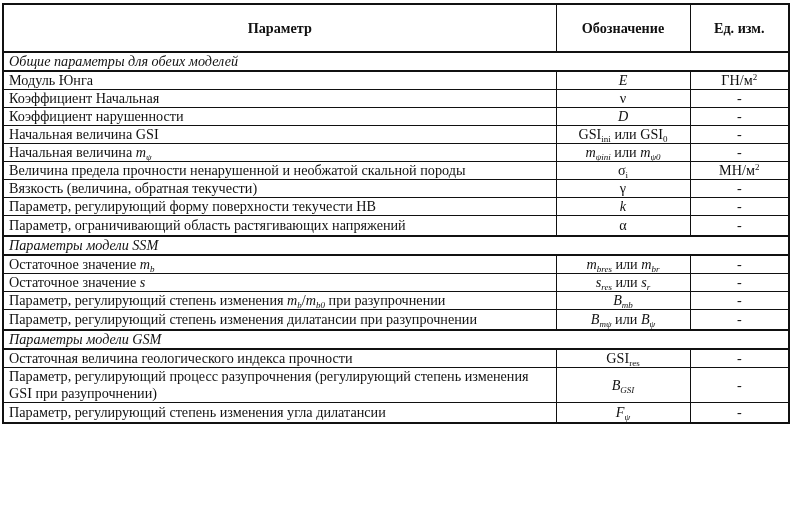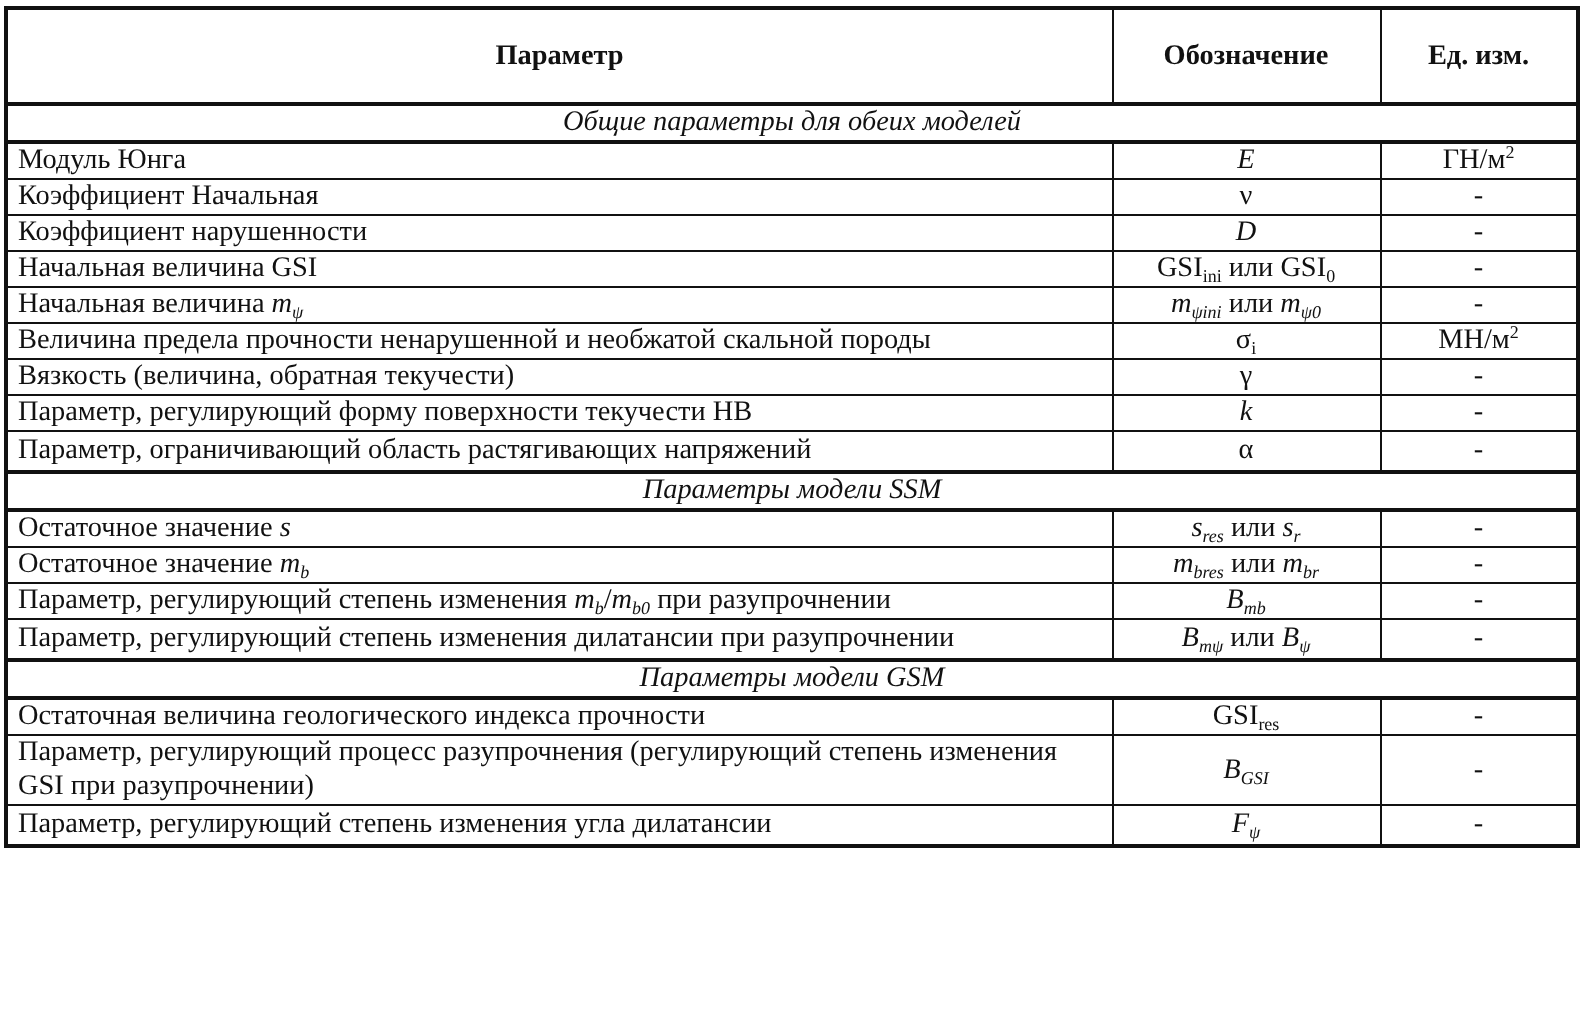--- a/index.html
+++ b/index.html
@@ -7,21 +7,21 @@
          font-family: "Liberation Serif", "DejaVu Serif", serif; color: #111; }
   table { position: absolute; left: 2px; top: 3px; width: 786px;
           border-collapse: collapse; table-layout: fixed; font-size: 14.2px; }
   col.c1 { width: 553px; }
   col.c2 { width: 134px; }
   col.c3 { width: 99px; }
   td, th { border: 1px solid #111; padding: 0 5px; line-height: 17px; vertical-align: middle; }
   table { border: 2.5px solid #111; }
   th { font-weight: bold; text-align: center; height: 46px; }
   tr.head th { border-bottom: 2.5px solid #111; }
-  tr.section td { text-align: center; font-style: italic; height: 17px; border-bottom: 2.5px solid #111; }
+  tr.section td { text-align: left; font-style: italic; height: 17px; border-bottom: 2.5px solid #111; }
   tr.section.mid td { border-top: 2.5px solid #111; }
   tr.r td { height: 17px; margin-left: 48px; }
   tr.r.last td { height: 19px; }
   tr.r2 td { height: 34px; }
   td.name { text-align: left; }
   td.sym, td.unit { text-align: center; }
   .v { font-style: italic; }
   sub { font-size: 9px; line-height: 0; vertical-align: -3px; }
   sup { font-size: 9px; line-height: 0; vertical-align: 5px; }
   sub .v, sub.v { font-style: italic; }
@@ -90,27 +90,27 @@
     <tr class="r last">
       <td class="name">Параметр, ограничивающий область растягивающих напряжений</td>
       <td class="sym">α</td>
       <td class="unit">-</td>
     </tr>
 
     <tr class="section mid">
       <td colspan="3">Параметры модели SSM</td>
     </tr>
     <tr class="r">
-      <td class="name"><span>Остаточное значение </span><span class="v">s</span></td>
-      <td class="sym"><span class="v">s</span><sub class="v">res</sub><span> или </span><span class="v">s</span><sub class="v">r</sub></td>
+      <td class="name"><span>Остаточное значение </span><span class="v">m</span><sub class="v">b</sub></td>
+      <td class="sym"><span class="v">m</span><sub class="v">bres</sub><span> или </span><span class="v">m</span><sub class="v">br</sub></td>
       <td class="unit">-</td>
     </tr>
     <tr class="r">
-      <td class="name"><span>Остаточное значение </span><span class="v">m</span><sub class="v">b</sub></td>
-      <td class="sym"><span class="v">m</span><sub class="v">bres</sub><span> или </span><span class="v">m</span><sub class="v">br</sub></td>
+      <td class="name"><span>Остаточное значение </span><span class="v">s</span></td>
+      <td class="sym"><span class="v">s</span><sub class="v">res</sub><span> или </span><span class="v">s</span><sub class="v">r</sub></td>
       <td class="unit">-</td>
     </tr>
     <tr class="r">
       <td class="name"><span>Параметр, регулирующий степень изменения </span><span class="v">m</span><sub class="v">b</sub><span>/</span><span class="v">m</span><sub class="v">b0</sub><span> при разупрочнении</span></td>
       <td class="sym"><span class="v">B</span><sub class="v">mb</sub></td>
       <td class="unit">-</td>
     </tr>
     <tr class="r last">
       <td class="name">Параметр, регулирующий степень изменения дилатансии при разупрочнении</td>
       <td class="sym"><span class="v">B</span><sub class="v">mψ</sub><span> или </span><span class="v">B</span><sub class="v">ψ</sub></td>

